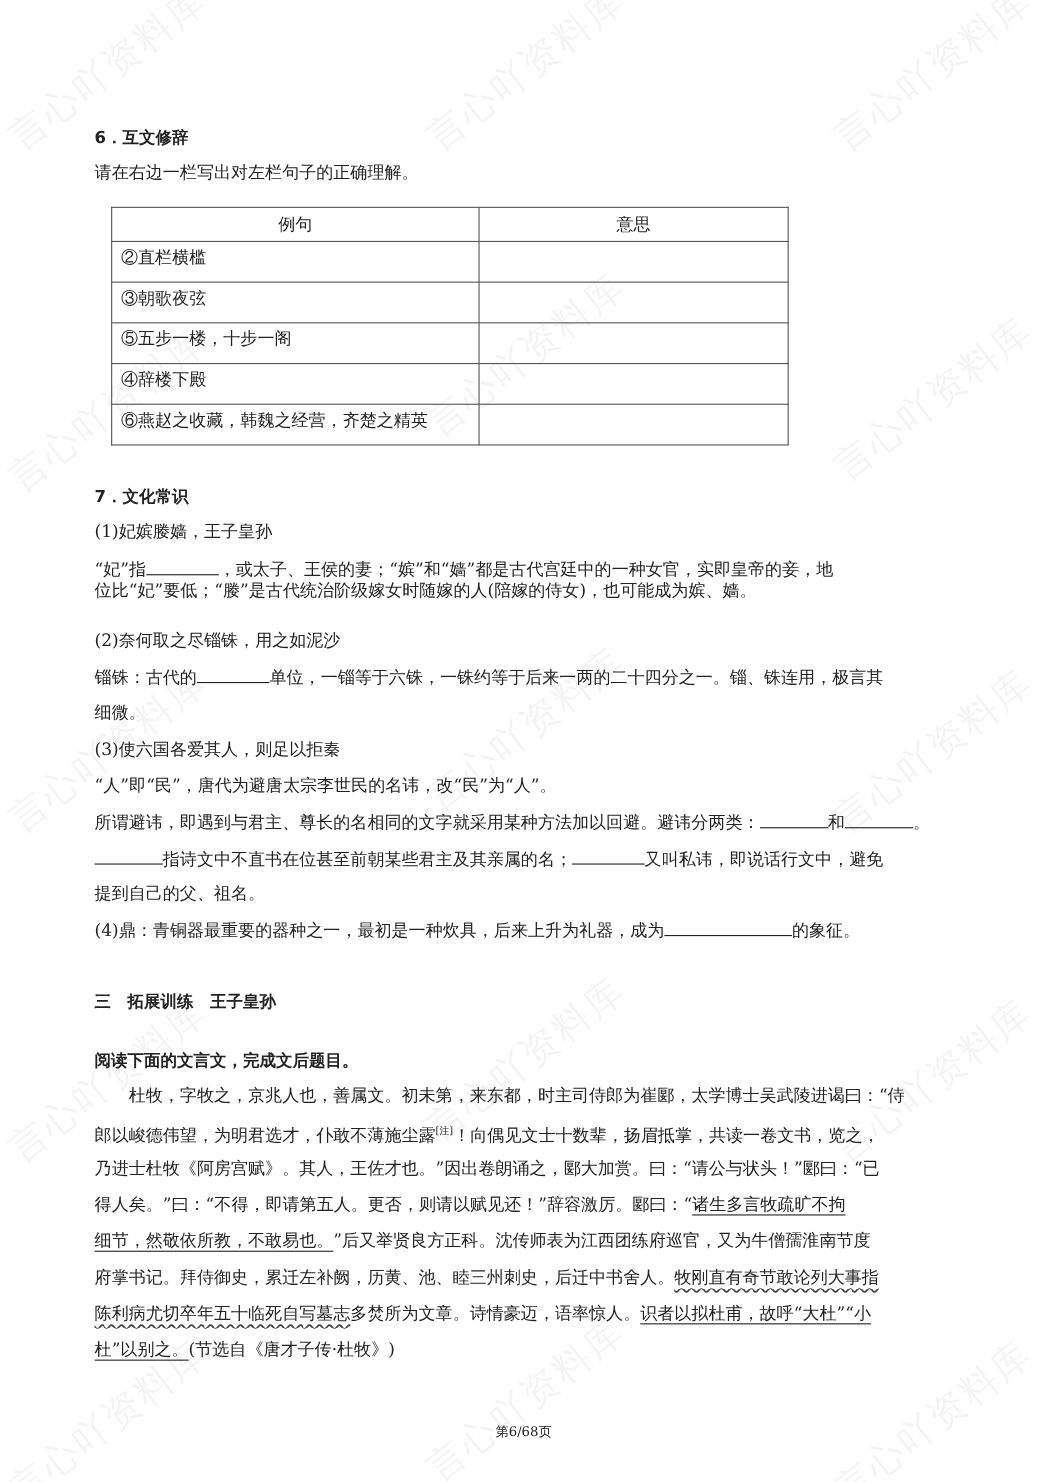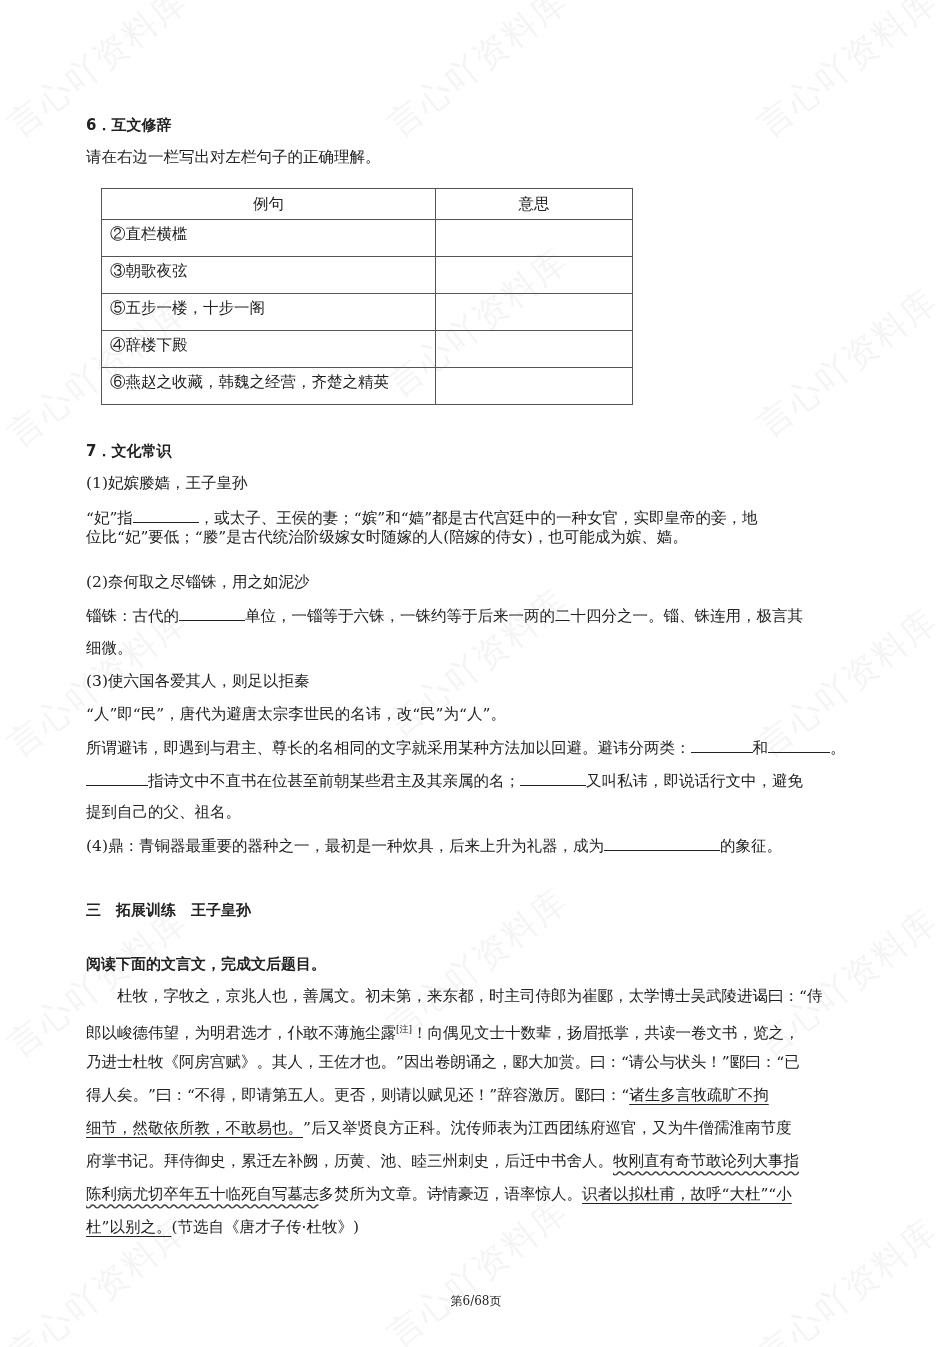--- a/index.html
+++ b/index.html
@@ -3,21 +3,21 @@
 <meta charset="utf-8">
 <style>
   html, body { margin:0; padding:0; background:#ffffff; }
   body { width:952px; height:1347px; position:relative; overflow:hidden;
          font-family:"DejaVu Serif","Liberation Serif",serif; color:#222; }
   .wm { position:absolute; color:rgba(0,0,0,0.045); font-size:34px; transform:rotate(-38deg);
         font-family:"DejaVu Sans",sans-serif; white-space:nowrap; pointer-events:none; letter-spacing:2px; }
   .line { position:absolute; left:86px; font-size:15.5px; line-height:22px; white-space:nowrap; }
   .h-bold { font-family:"DejaVu Sans","Liberation Sans",sans-serif; font-weight:bold; font-size:15px; }
   .blank { display:inline-block; border-bottom:1px solid #222; height:16px; vertical-align:baseline; }
-  table.t { position:absolute; left:101px; top:188px; border-collapse:collapse; width:532px; font-size:15.5px; }
+  table.t { position:absolute; left:101px; top:188px; border-collapse:collapse; width:616px; font-size:15.5px; }
   table.t td, table.t th { border:1px solid #555; height:32px; padding:0 8px; vertical-align:top; text-align:left; font-weight:normal; }
   table.t th { text-align:center; height:30px; vertical-align:middle; }
   table.t td.c1 { width:317px; padding-top:4px; }
   .wavy { text-decoration:underline wavy #444; text-underline-offset:4px; }
   .uline { text-decoration:underline; text-underline-offset:4px; }
   .kai { font-family:"DejaVu Serif","Liberation Serif",serif; }
   sup { font-size:9px; }
   .footer { position:absolute; left:0; width:952px; top:1293px; text-align:center; font-size:12px; }
 </style>
 </head>

